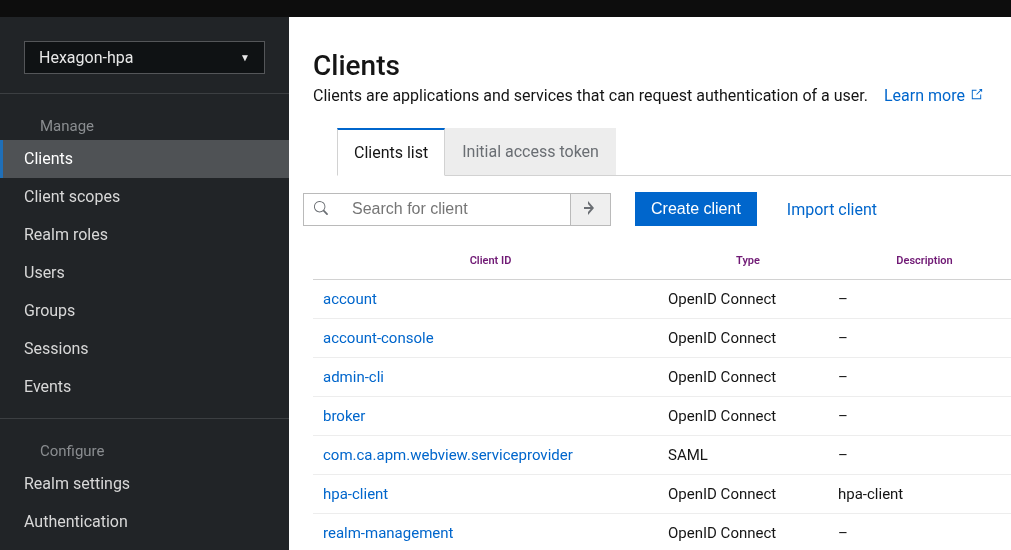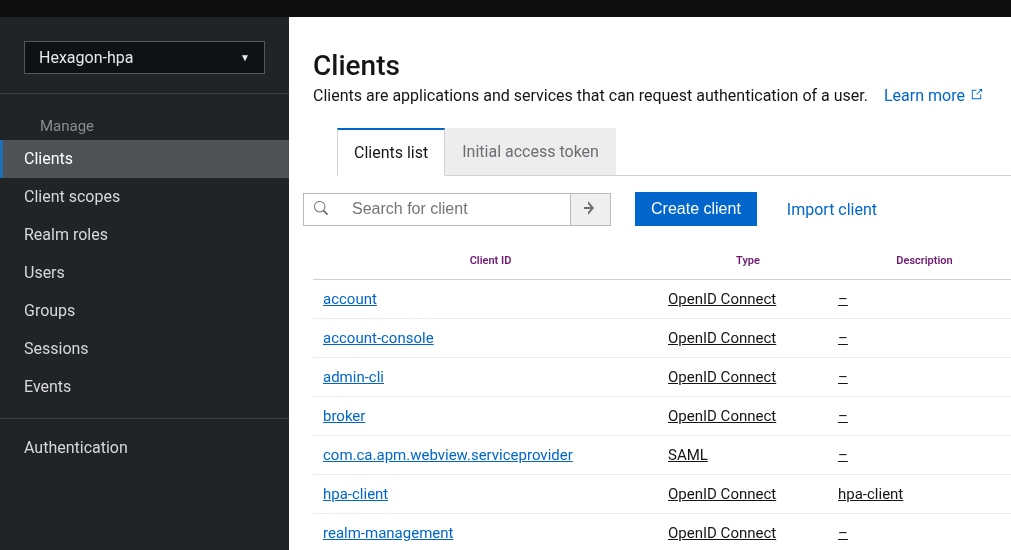--- a/index.html
+++ b/index.html
@@ -214,21 +214,20 @@
       color: #701a75;
       padding: 12px 0 12px 10px;
       border-bottom: 1px solid #d2d2d2;
     }
     
     .table td {
       padding: 10px 0 10px 10px;
       font-size: 15px;
       color: #151515;
       border-bottom: 1px solid #ededed;
-      text-decoration: underline;
     }
     
     .table td.client-id {
       color: #0066cc;
       cursor: pointer;
     }
     
     .col-client-id { width: 345px; }
     .col-type { width: 170px; }
     .col-description { width: auto; }
@@ -255,22 +254,24 @@
         <div class="sidebar-item">Client scopes</div>
         <div class="sidebar-item">Realm roles</div>
         <div class="sidebar-item">Users</div>
         <div class="sidebar-item">Groups</div>
         <div class="sidebar-item">Sessions</div>
         <div class="sidebar-item">Events</div>
       </div>
 
     <div class="sidebar-divider" style="margin-top:12px"></div>
 
+    <div class="sidebar-section-header">Configure</div>
 
     <div id="configure-items">
+        <div class="sidebar-item">Realm settings</div>
         <div class="sidebar-item">Authentication</div>
       </div>
   </aside>
 
   <main class="main">
     <h1 class="page-title">Clients</h1>
     <p class="page-description">
       <span>Clients are applications and services that can request authentication of a user.</span>
       <a class="learn-more">
         <span>Learn more</span>

